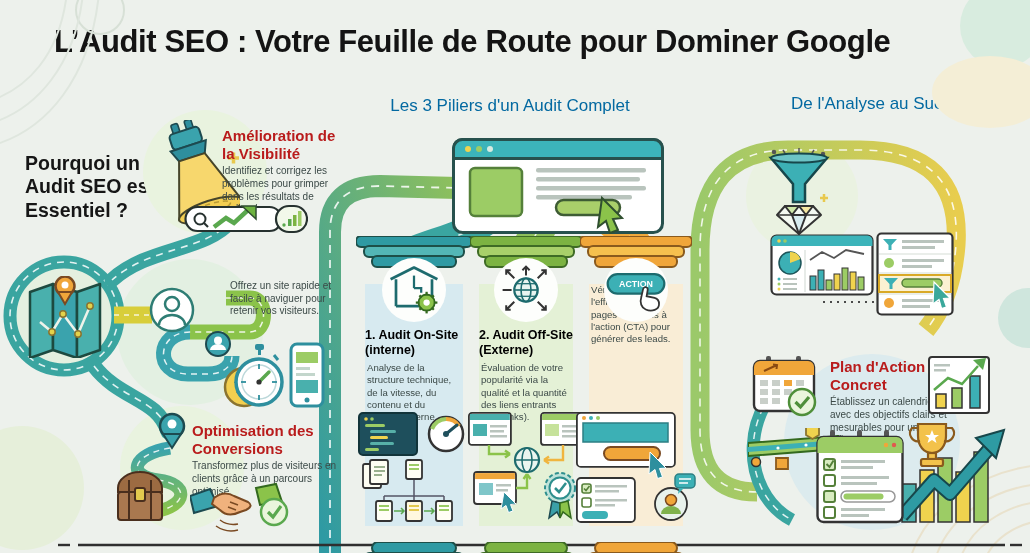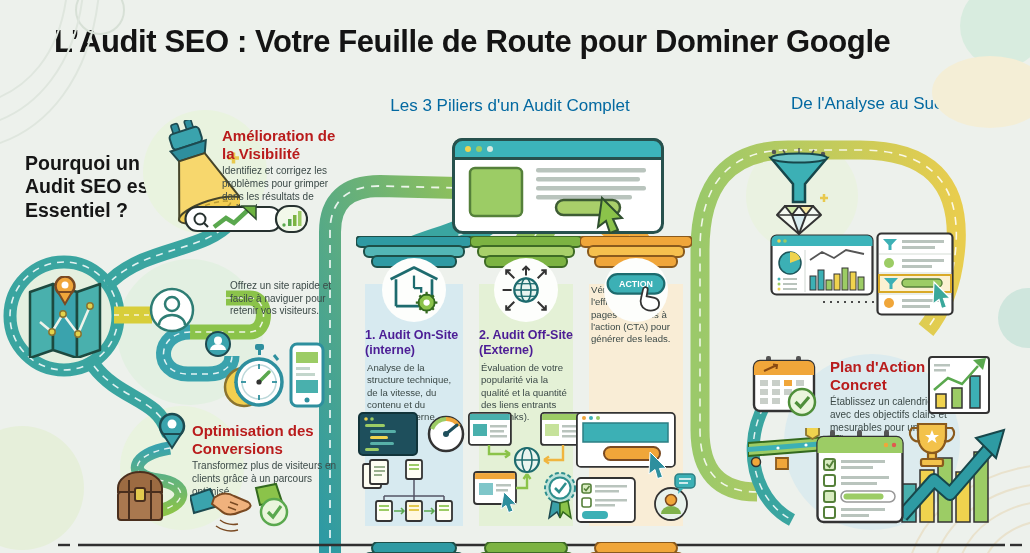--- a/index.html
+++ b/index.html
@@ -12,21 +12,21 @@
   .item-title{font-size:15px;font-weight:bold;line-height:1.18;color:#b91c1c}
   .item-desc{font-size:10px;line-height:1.27;color:#3c4a48;margin-top:3px}
   .tblock{position:absolute;z-index:3}
   .icon{position:absolute;z-index:3}
   .bg{position:absolute;left:0;top:0;z-index:1}
   .pillar{position:absolute;top:236px;z-index:2}
   .pillar .capital,.pillar .pbase{display:block}
   .column{position:relative;margin:16px 9px;height:242px;}
   .icon-circle{position:absolute;top:-26px;left:50%;transform:translateX(-50%);width:64px;height:64px;
     border-radius:50%;background:#fdfefc;display:flex;align-items:center;justify-content:center;z-index:2}
-  .p-title{padding-top:44px;font-size:12.5px;font-weight:bold;line-height:1.2;color:#4c1d95}
+  .p-title{padding-top:44px;font-size:12.5px;font-weight:bold;line-height:1.2;color:#000000}
   .p-desc{font-size:9.6px;line-height:1.28;color:#3c4a48;margin-top:4px;padding:0 2px}
   .illus{position:absolute;top:128px;left:50%;transform:translateX(-50%)}
 </style>
 </head>
 <body>
 
 <div class="stage">
 
   <svg class="bg" width="1030" height="553" viewBox="0 0 1030 553">
     <defs>

